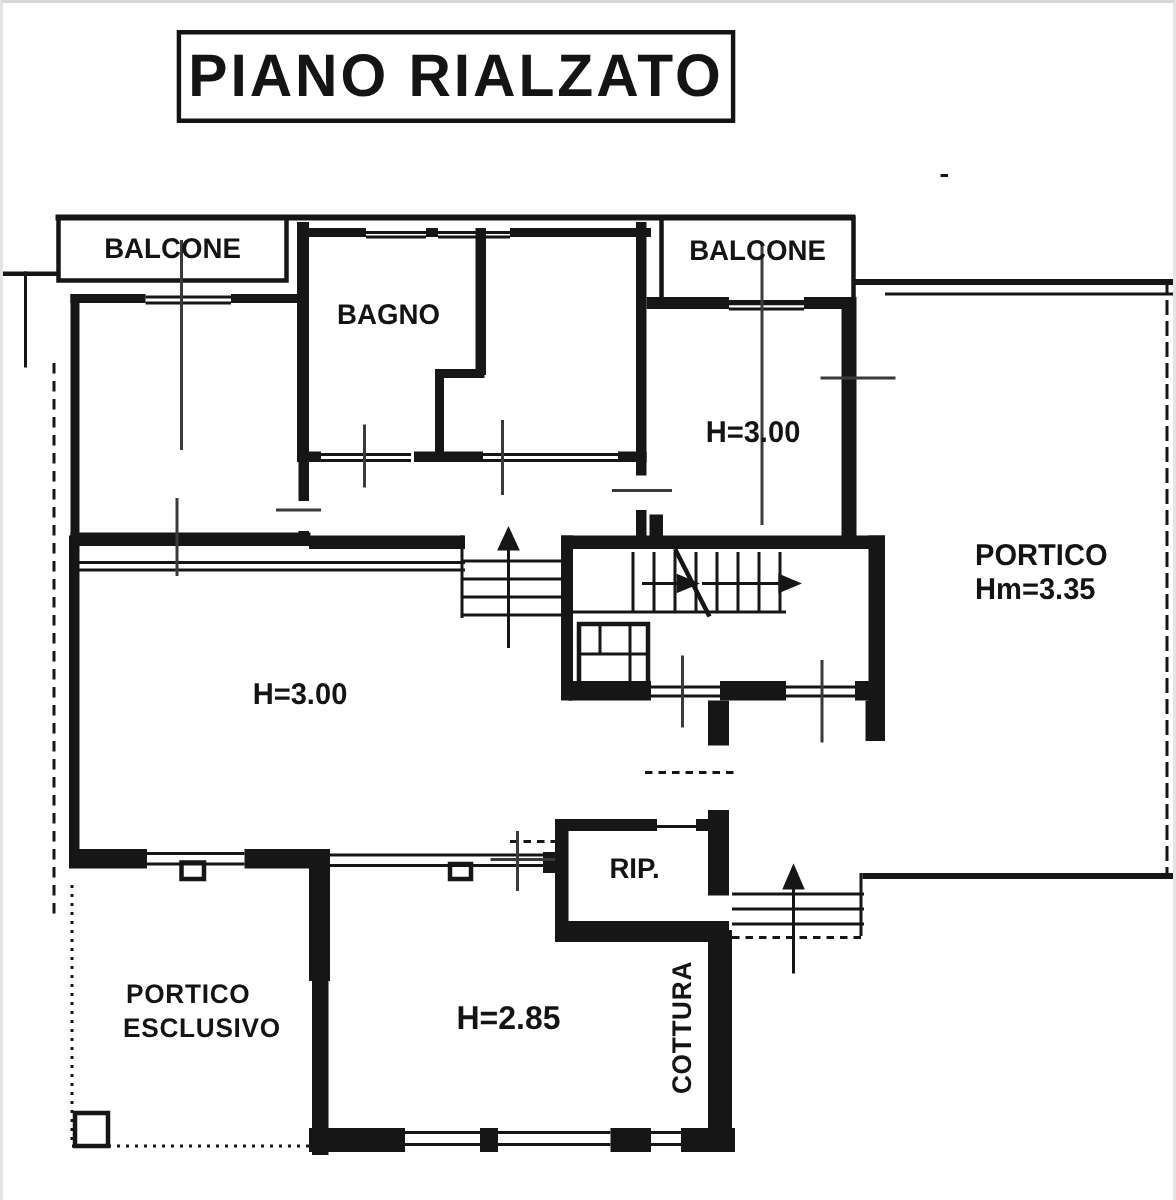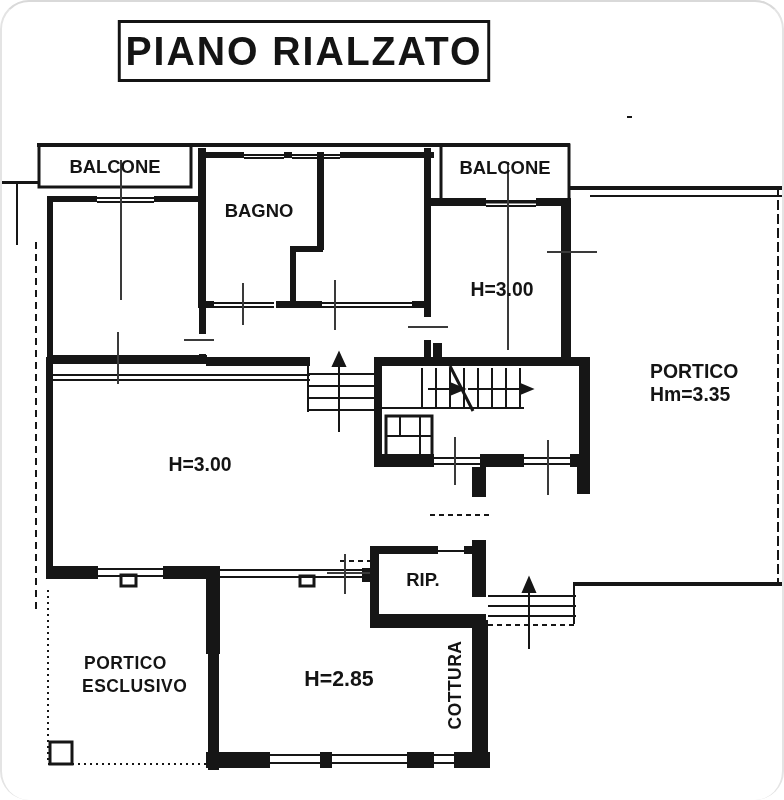--- a/index.html
+++ b/index.html
@@ -1,17 +1,17 @@
 <!DOCTYPE html>
 <html><head>
 <meta charset="utf-8">
 <style>
   html,body{margin:0;padding:0;background:#ffffff;}
   #canvas{position:relative;width:784px;height:800px;background:#ffffff;overflow:hidden;
-          border-top:2px solid #d9d9d9;border-left:2px solid #e4e4e4;border-right:2px solid #e4e4e4;box-sizing:border-box;border-radius:29px;}
+          border-top:2px solid #d9d9d9;border-left:2px solid #e4e4e4;border-right:2px solid #e4e4e4;box-sizing:border-box;}
   #plan-svg{position:absolute;left:0;top:0;}
   .lbl{position:absolute;font-family:"Liberation Sans","DejaVu Sans",sans-serif;font-weight:700;
        color:#141414;white-space:nowrap;transform:translate(-50%,-50%) scaleX(.97);}
   .lbl.left{transform:translate(0,-50%) scaleX(.97);transform-origin:left center;}
   .lbl.vert{transform:translate(-50%,-50%) rotate(-90deg) scaleX(.97);}
   #title-box{position:absolute;left:112px;top:18px;width:374px;height:56px;
              border:3px solid #141414;display:flex;align-items:center;justify-content:center;
              font-family:"Liberation Sans","DejaVu Sans",sans-serif;font-weight:700;font-size:40px;
              letter-spacing:2px;color:#141414;transform:scaleX(.98);}
   .f19{font-size:19px;} .f20{font-size:20px;} .f22{font-size:22px;} .f18{font-size:18px;letter-spacing:.5px;}

